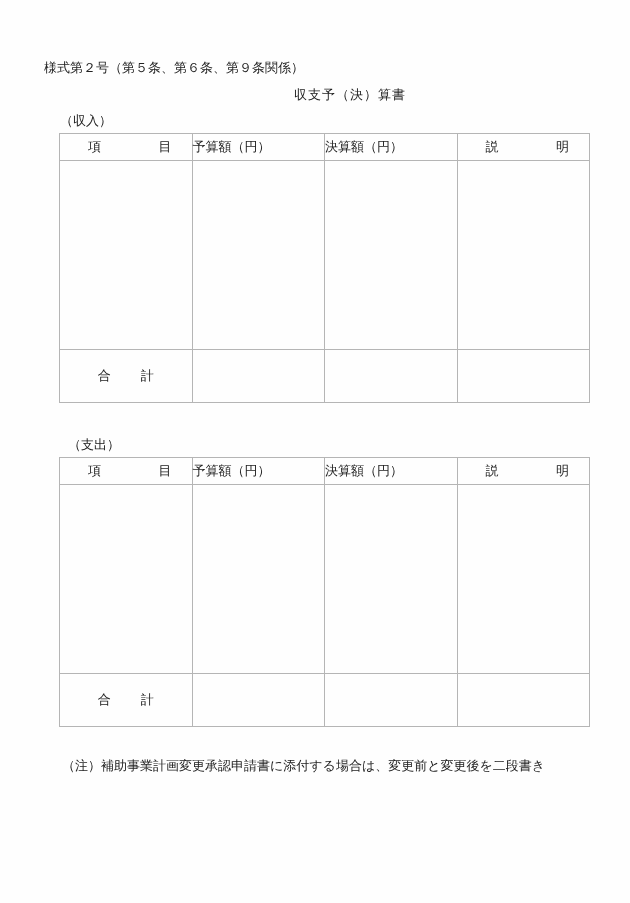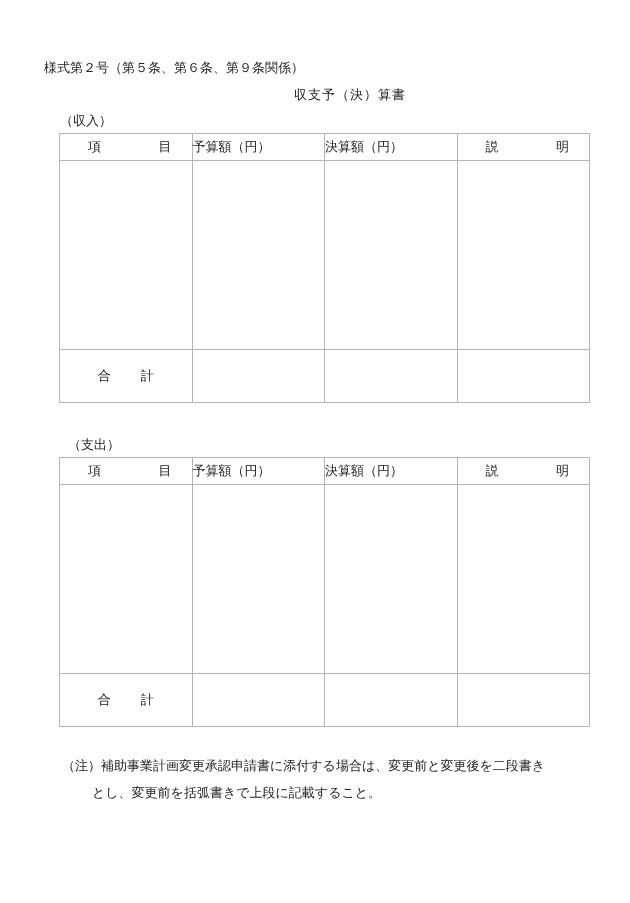--- a/index.html
+++ b/index.html
@@ -124,14 +124,13 @@
         </td>
     <td></td>
     <td></td>
     <td></td>
   </tr>
 </tbody>
   </table>
 
 <div class="abs" id="note">
   <div>（注）補助事業計画変更承認申請書に添付する場合は、変更前と変更後を二段書き</div>
-  <div class="l2">とし、変更前を括弧書きで上段に記載すること。</div>
 </div>
 
 </body></html>

